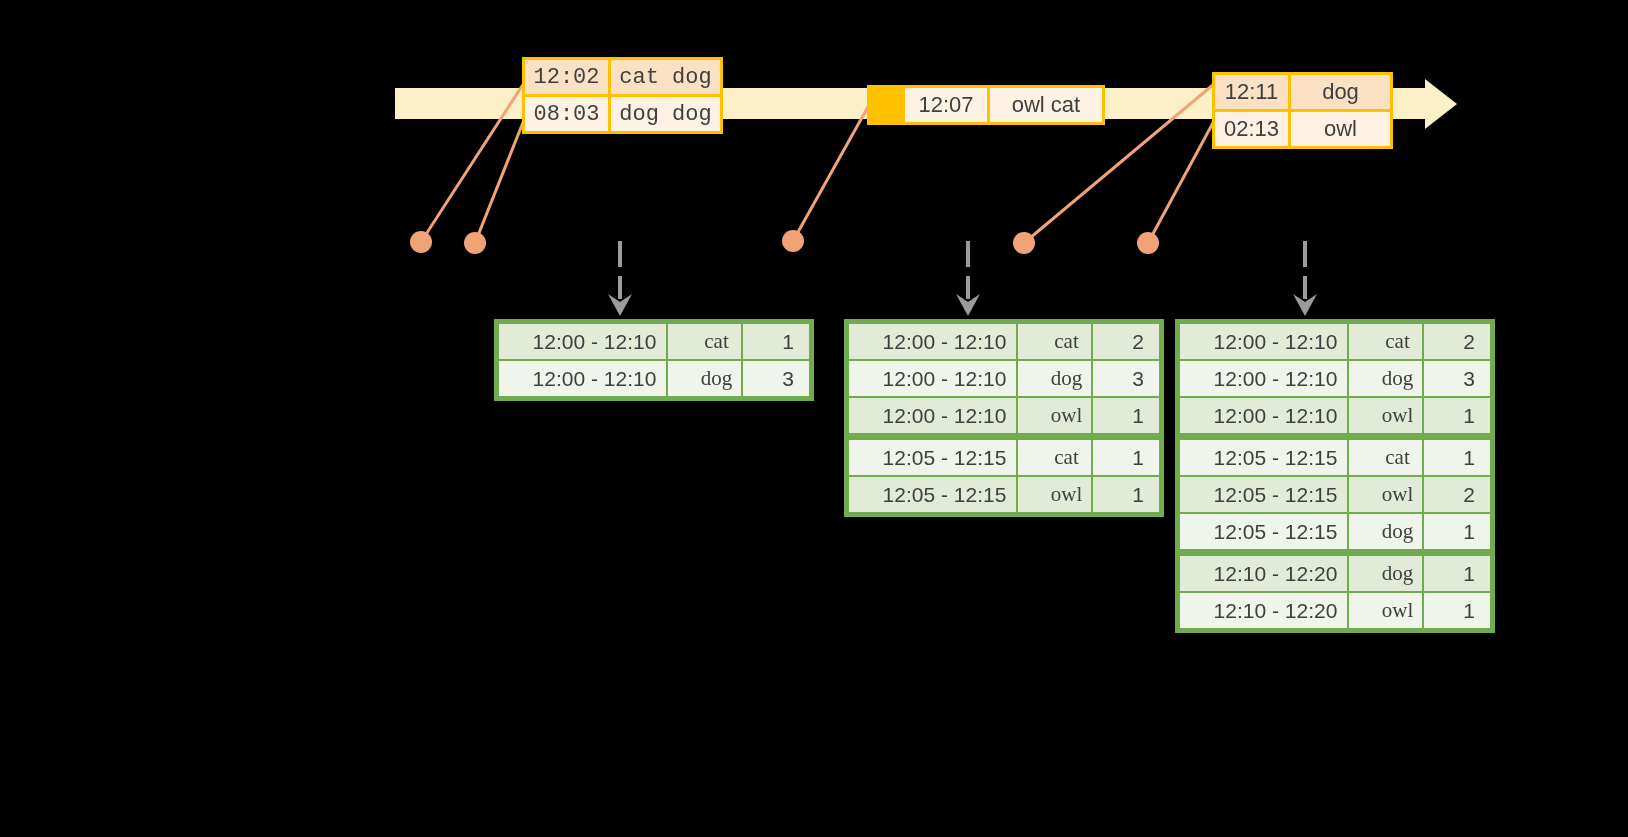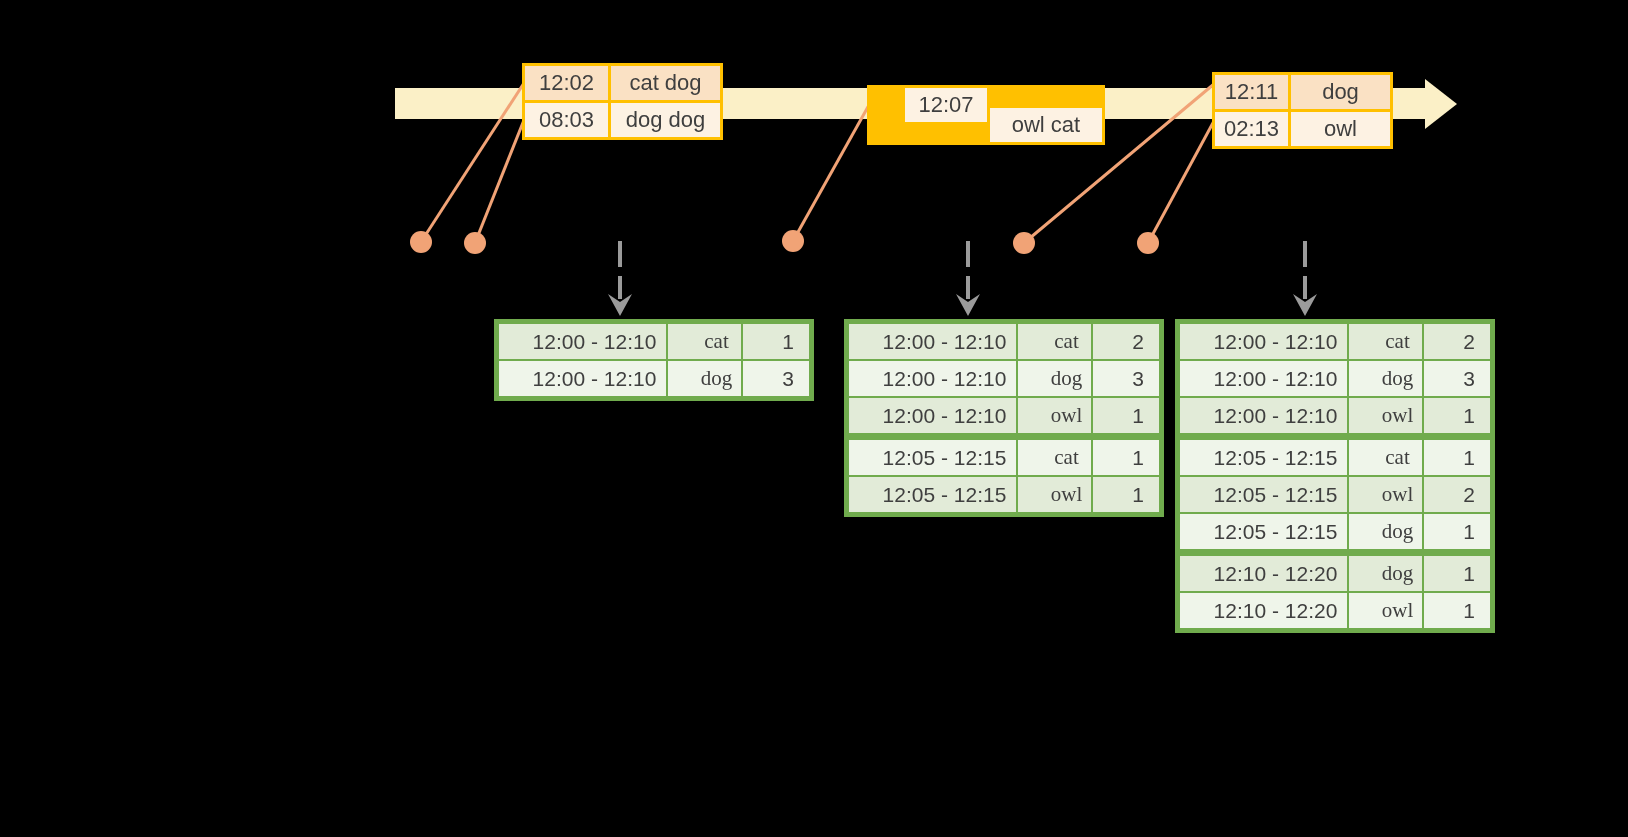--- a/index.html
+++ b/index.html
@@ -14,21 +14,21 @@
   .et{
     position:absolute;background:#FFC000;border:3px solid #FFC000;
     display:flex;flex-direction:column;box-sizing:content-box;
   }
   .erow{display:flex;gap:3px;margin-top:3px;}
   .et .erow:first-of-type{margin-top:0;}
   .ec{height:34px;display:flex;align-items:center;justify-content:center;font-size:22px;}
   .et .row-dark{background:#FAE1C4;}
   .et .row-light{background:#FDF2E3;}
   .et1 .c-etime{width:83px;}  .et1 .c-ewords{width:109px;}
-  .et2 .c-etime{width:82px;}  .et2 .c-ewords{width:112px;margin-top:20px;}
+  .et2 .c-etime{width:82px;}  .et2 .c-ewords{width:112px;}
   .et3 .c-etime{width:73px;}  .et3 .c-ewords{width:99px;}
 
   
   .rt{
     position:absolute;background:#70AB4D;border:5px solid #70AB4D;
     display:flex;flex-direction:column;box-sizing:content-box;
   }
   .grow{display:flex;gap:2px;margin-top:2px;}
   .rt .grow:first-of-type{margin-top:0;}
   .rt .grow.group-start{margin-top:7px;}
@@ -73,21 +73,21 @@
         <line x1="968" y1="241" x2="968" y2="299" stroke="#9B9B9B" stroke-width="4" stroke-dasharray="26 9"></line>
         <polygon points="956,294 968,316 980,294 968,302" fill="#9B9B9B"></polygon>
       </g>
       <g>
         <line x1="1305" y1="241" x2="1305" y2="299" stroke="#9B9B9B" stroke-width="4" stroke-dasharray="26 9"></line>
         <polygon points="1293,294 1305,316 1317,294 1305,302" fill="#9B9B9B"></polygon>
       </g>
     </g>
   </svg>
 
-  <div class="et et1" style="left:522px;top:63px;">
+  <div class="et et1" style="left:522px;top:57px;font-family:Liberation Mono, monospace;">
 
       <div class="erow">
         <div class="ec c-etime row-dark">12:02</div>
         <div class="ec c-ewords row-dark">cat dog</div>
       </div>
 
       <div class="erow">
         <div class="ec c-etime row-light">08:03</div>
         <div class="ec c-ewords row-light">dog dog</div>
       </div>

